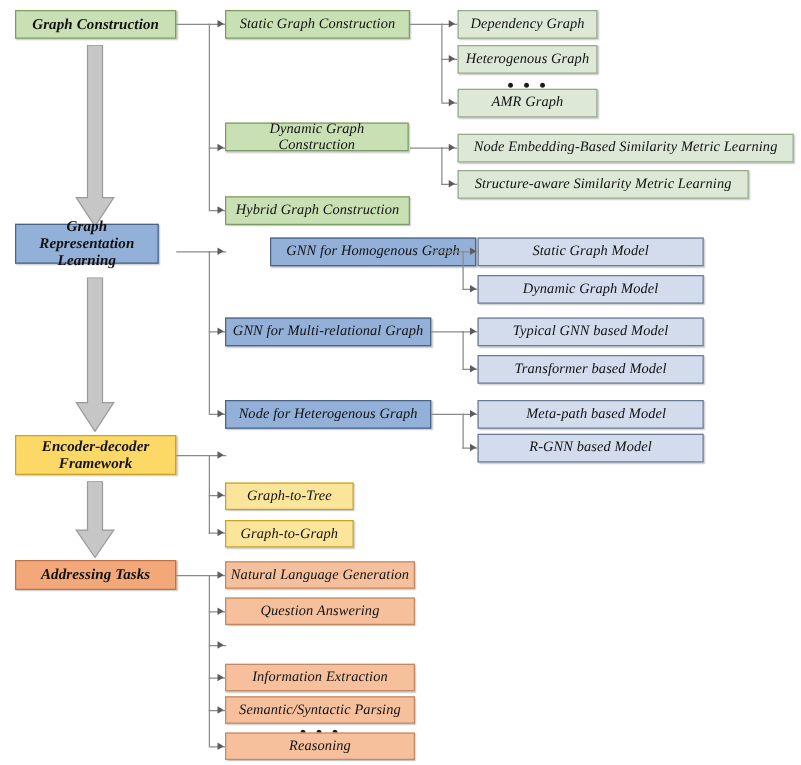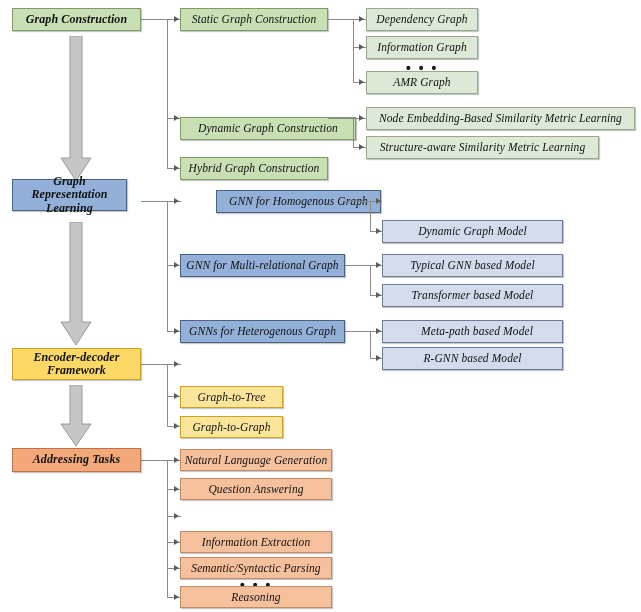--- a/index.html
+++ b/index.html
@@ -81,36 +81,36 @@
   <div class="line vline" style="left:167px;top:19px;height:149px;"></div>
   <div class="line hline" style="left:167px;top:19px;width:14px;"></div>
   <div class="arrowhead" style="left:174px;top:16px;"></div>
   <div class="line hline" style="left:167px;top:118px;width:14px;"></div>
   <div class="arrowhead" style="left:174px;top:115px;"></div>
   <div class="line hline" style="left:167px;top:168px;width:14px;"></div>
   <div class="arrowhead" style="left:174px;top:165px;"></div>
 
   <div class="node green" style="left:180px;top:8px;width:148px;height:23px;">Static Graph Construction</div>
 
-  <div class="node green" style="left:180px;top:117px;width:176px;height:23px;">Dynamic Graph Construction</div>
+  <div class="node green" style="left:180px;top:98px;width:147px;height:23px;">Dynamic Graph Construction</div>
 
   <div class="node green" style="left:180px;top:157px;width:148px;height:23px;">Hybrid Graph Construction</div>
 
   <div class="line hline" style="left:328px;top:19px;width:26px;"></div>
   <div class="line vline" style="left:353px;top:19px;height:63px;"></div>
   <div class="line hline" style="left:353px;top:19px;width:13px;"></div>
   <div class="arrowhead" style="left:359px;top:16px;"></div>
   <div class="line hline" style="left:353px;top:47px;width:13px;"></div>
   <div class="arrowhead" style="left:359px;top:44px;"></div>
   <div class="line hline" style="left:353px;top:82px;width:13px;"></div>
   <div class="arrowhead" style="left:359px;top:79px;"></div>
 
   <div class="node green-l" style="left:366px;top:8px;width:112px;height:23px;">Dependency Graph</div>
 
-  <div class="node green-l" style="left:366px;top:36px;width:112px;height:23px;">Information Graph</div>
+  <div class="node green-l" style="left:366px;top:36px;width:112px;height:23px;">Heterogenous Graph</div>
 
   <div class="dots" style="left:366px;top:61px;width:112px;">• • •</div>
 
   <div class="node green-l" style="left:366px;top:71px;width:112px;height:23px;">AMR Graph</div>
 
   <div class="line hline" style="left:328px;top:118px;width:26px;"></div>
   <div class="line vline" style="left:353px;top:118px;height:30px;"></div>
   <div class="line hline" style="left:353px;top:118px;width:13px;"></div>
   <div class="arrowhead" style="left:359px;top:115px;"></div>
   <div class="line hline" style="left:353px;top:147px;width:13px;"></div>
@@ -134,29 +134,30 @@
   <div class="arrowhead" style="left:174px;top:198px;"></div>
   <div class="line hline" style="left:167px;top:265px;width:14px;"></div>
   <div class="arrowhead" style="left:174px;top:262px;"></div>
   <div class="line hline" style="left:167px;top:331px;width:14px;"></div>
   <div class="arrowhead" style="left:174px;top:328px;"></div>
 
   <div class="node blue" style="left:180px;top:190px;width:165px;height:23px;margin-left:36px;">GNN for Homogenous Graph</div>
 
   <div class="node blue" style="left:180px;top:254px;width:165px;height:23px;">GNN for Multi-relational Graph</div>
 
-  <div class="node blue" style="left:180px;top:320px;width:165px;height:23px;">GNNs for Heterogenous Graph</div>
+  <div class="node blue" style="left:180px;top:320px;width:165px;height:23px;">Node for Heterogenous Graph</div>
 
   <div class="line hline" style="left:345px;top:201px;width:26px;"></div>
   <div class="line vline" style="left:370px;top:201px;height:31px;"></div>
   <div class="line hline" style="left:370px;top:201px;width:12px;"></div>
   <div class="arrowhead" style="left:376px;top:198px;"></div>
   <div class="line hline" style="left:370px;top:231px;width:12px;"></div>
   <div class="arrowhead" style="left:376px;top:228px;"></div>
 
+  <div class="node blue-l" style="left:382px;top:190px;width:181px;height:23px;">Static Graph Model</div>
 
   <div class="node blue-l" style="left:382px;top:220px;width:181px;height:23px;">Dynamic Graph Model</div>
 
   <div class="line hline" style="left:345px;top:265px;width:26px;"></div>
   <div class="line vline" style="left:370px;top:265px;height:31px;"></div>
   <div class="line hline" style="left:370px;top:265px;width:12px;"></div>
   <div class="arrowhead" style="left:376px;top:262px;"></div>
   <div class="line hline" style="left:370px;top:295px;width:12px;"></div>
   <div class="arrowhead" style="left:376px;top:292px;"></div>
 

